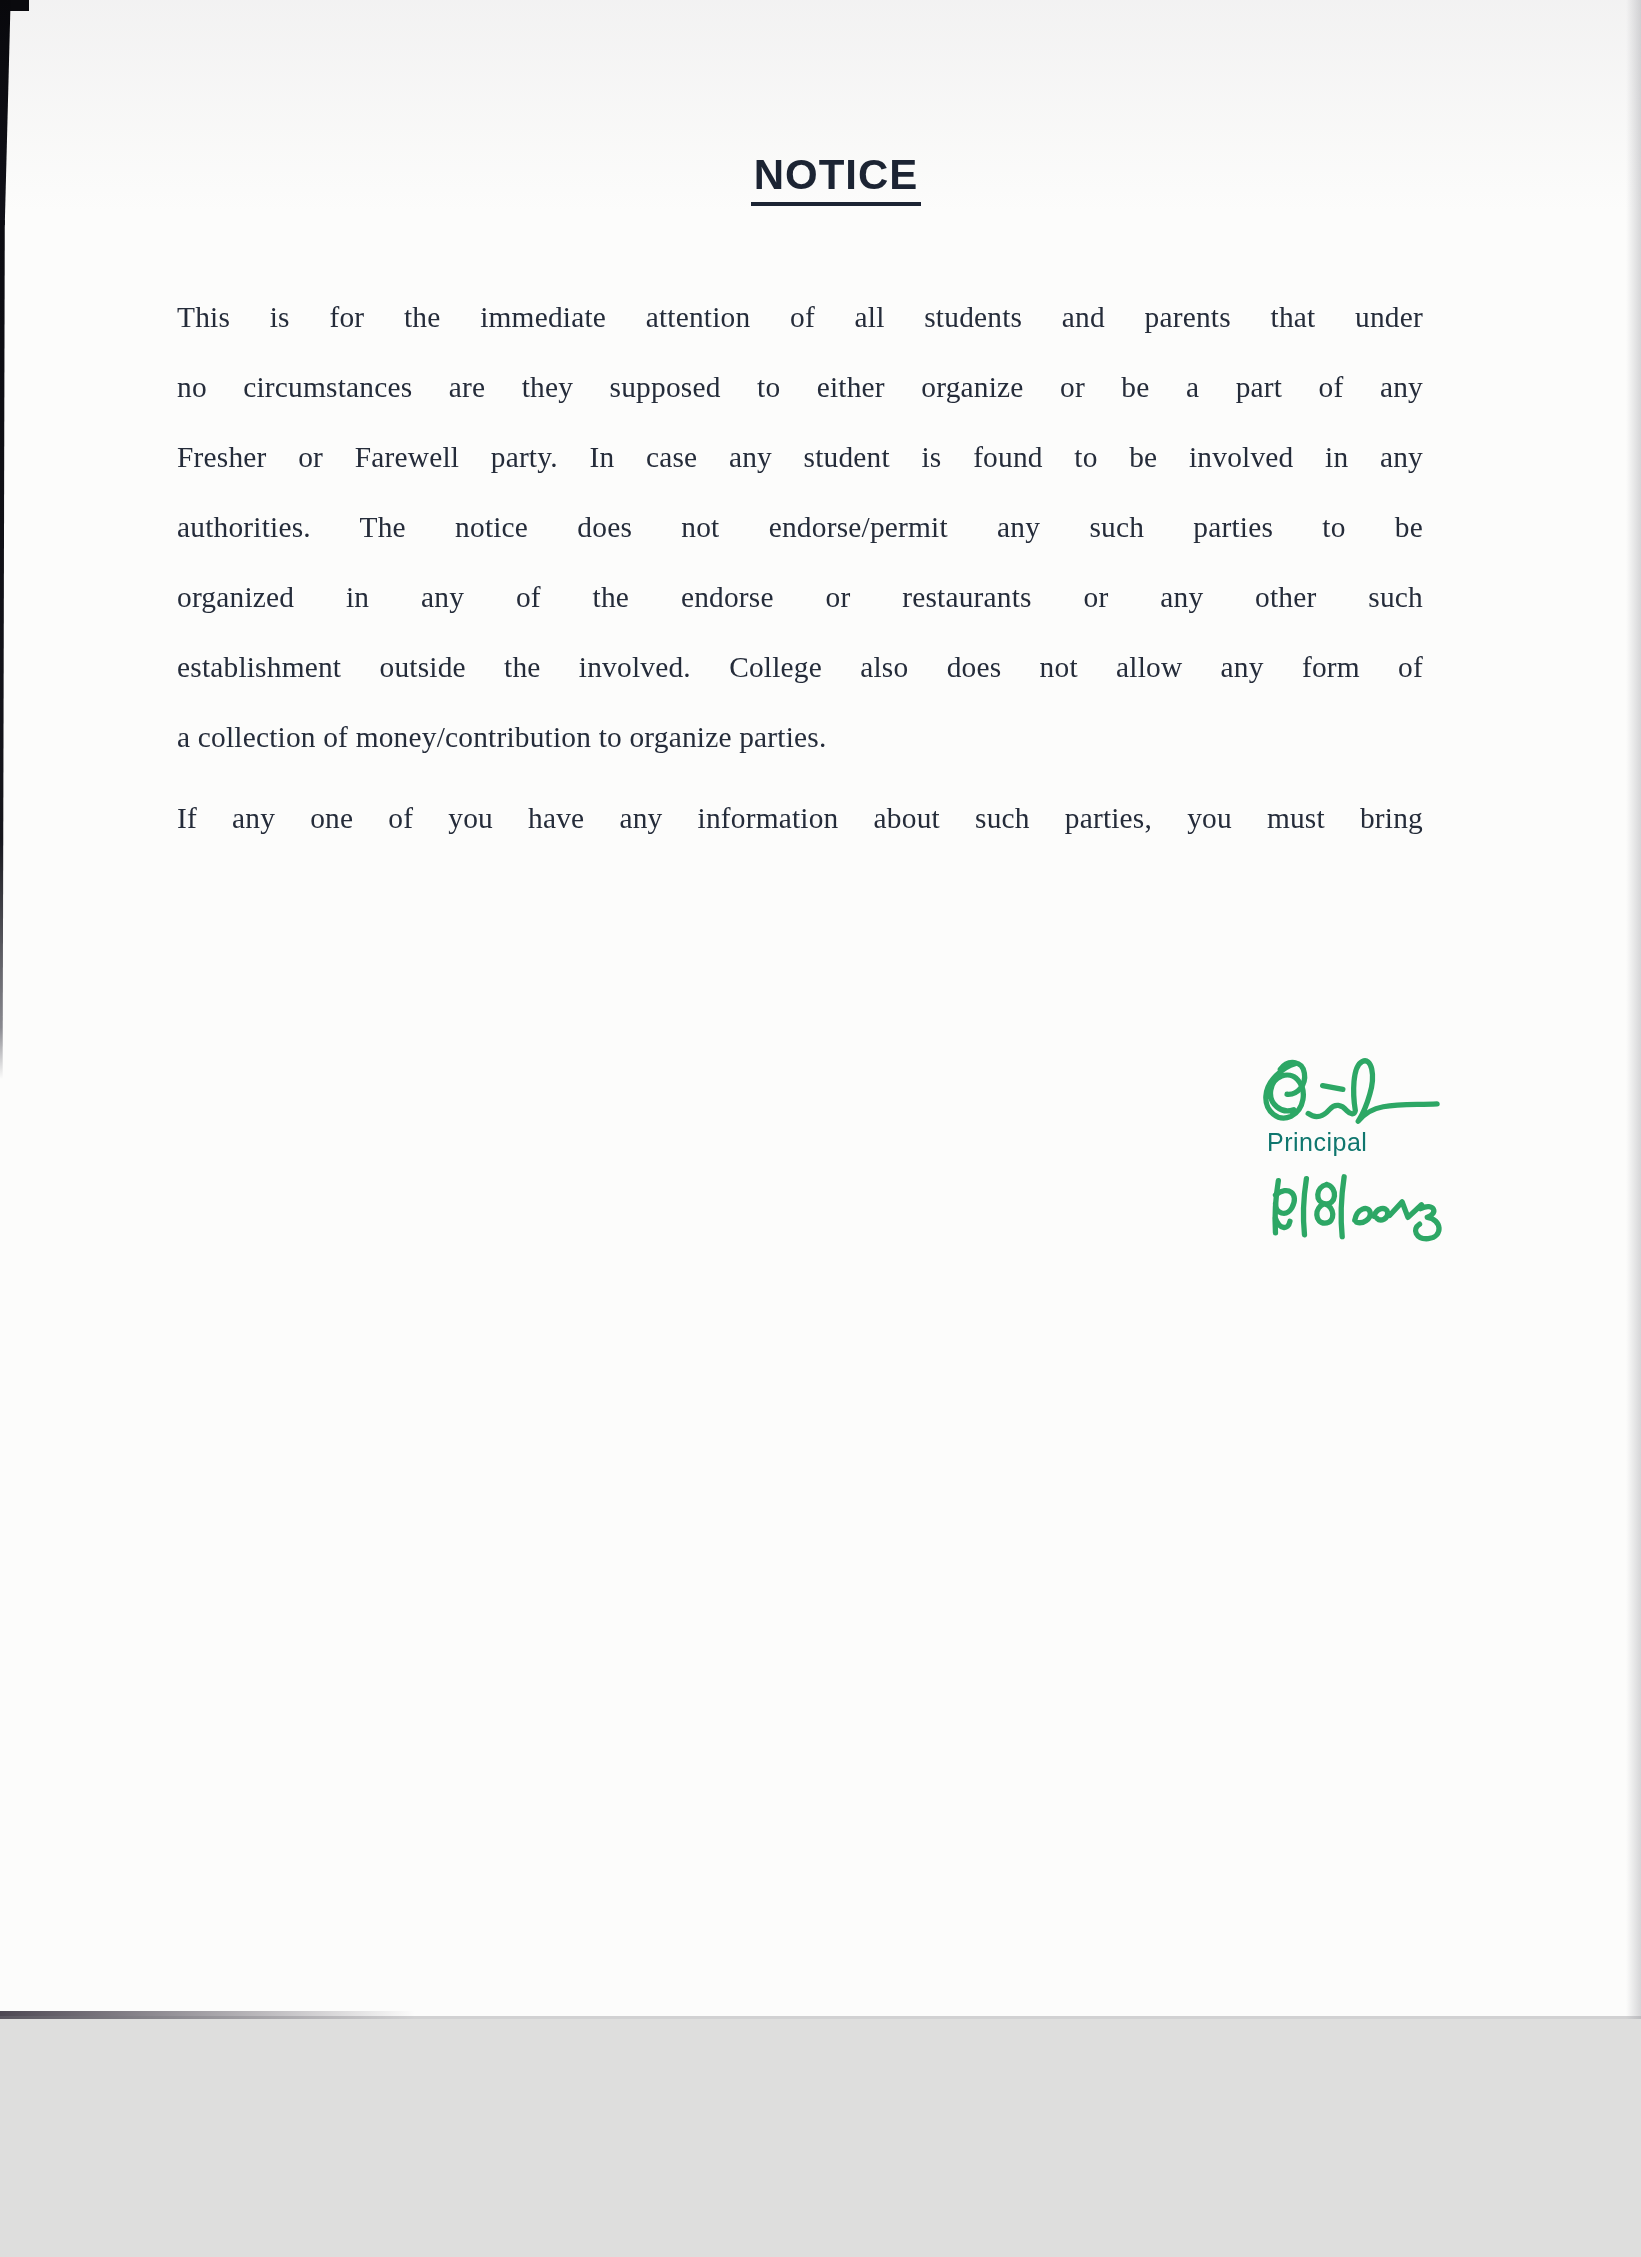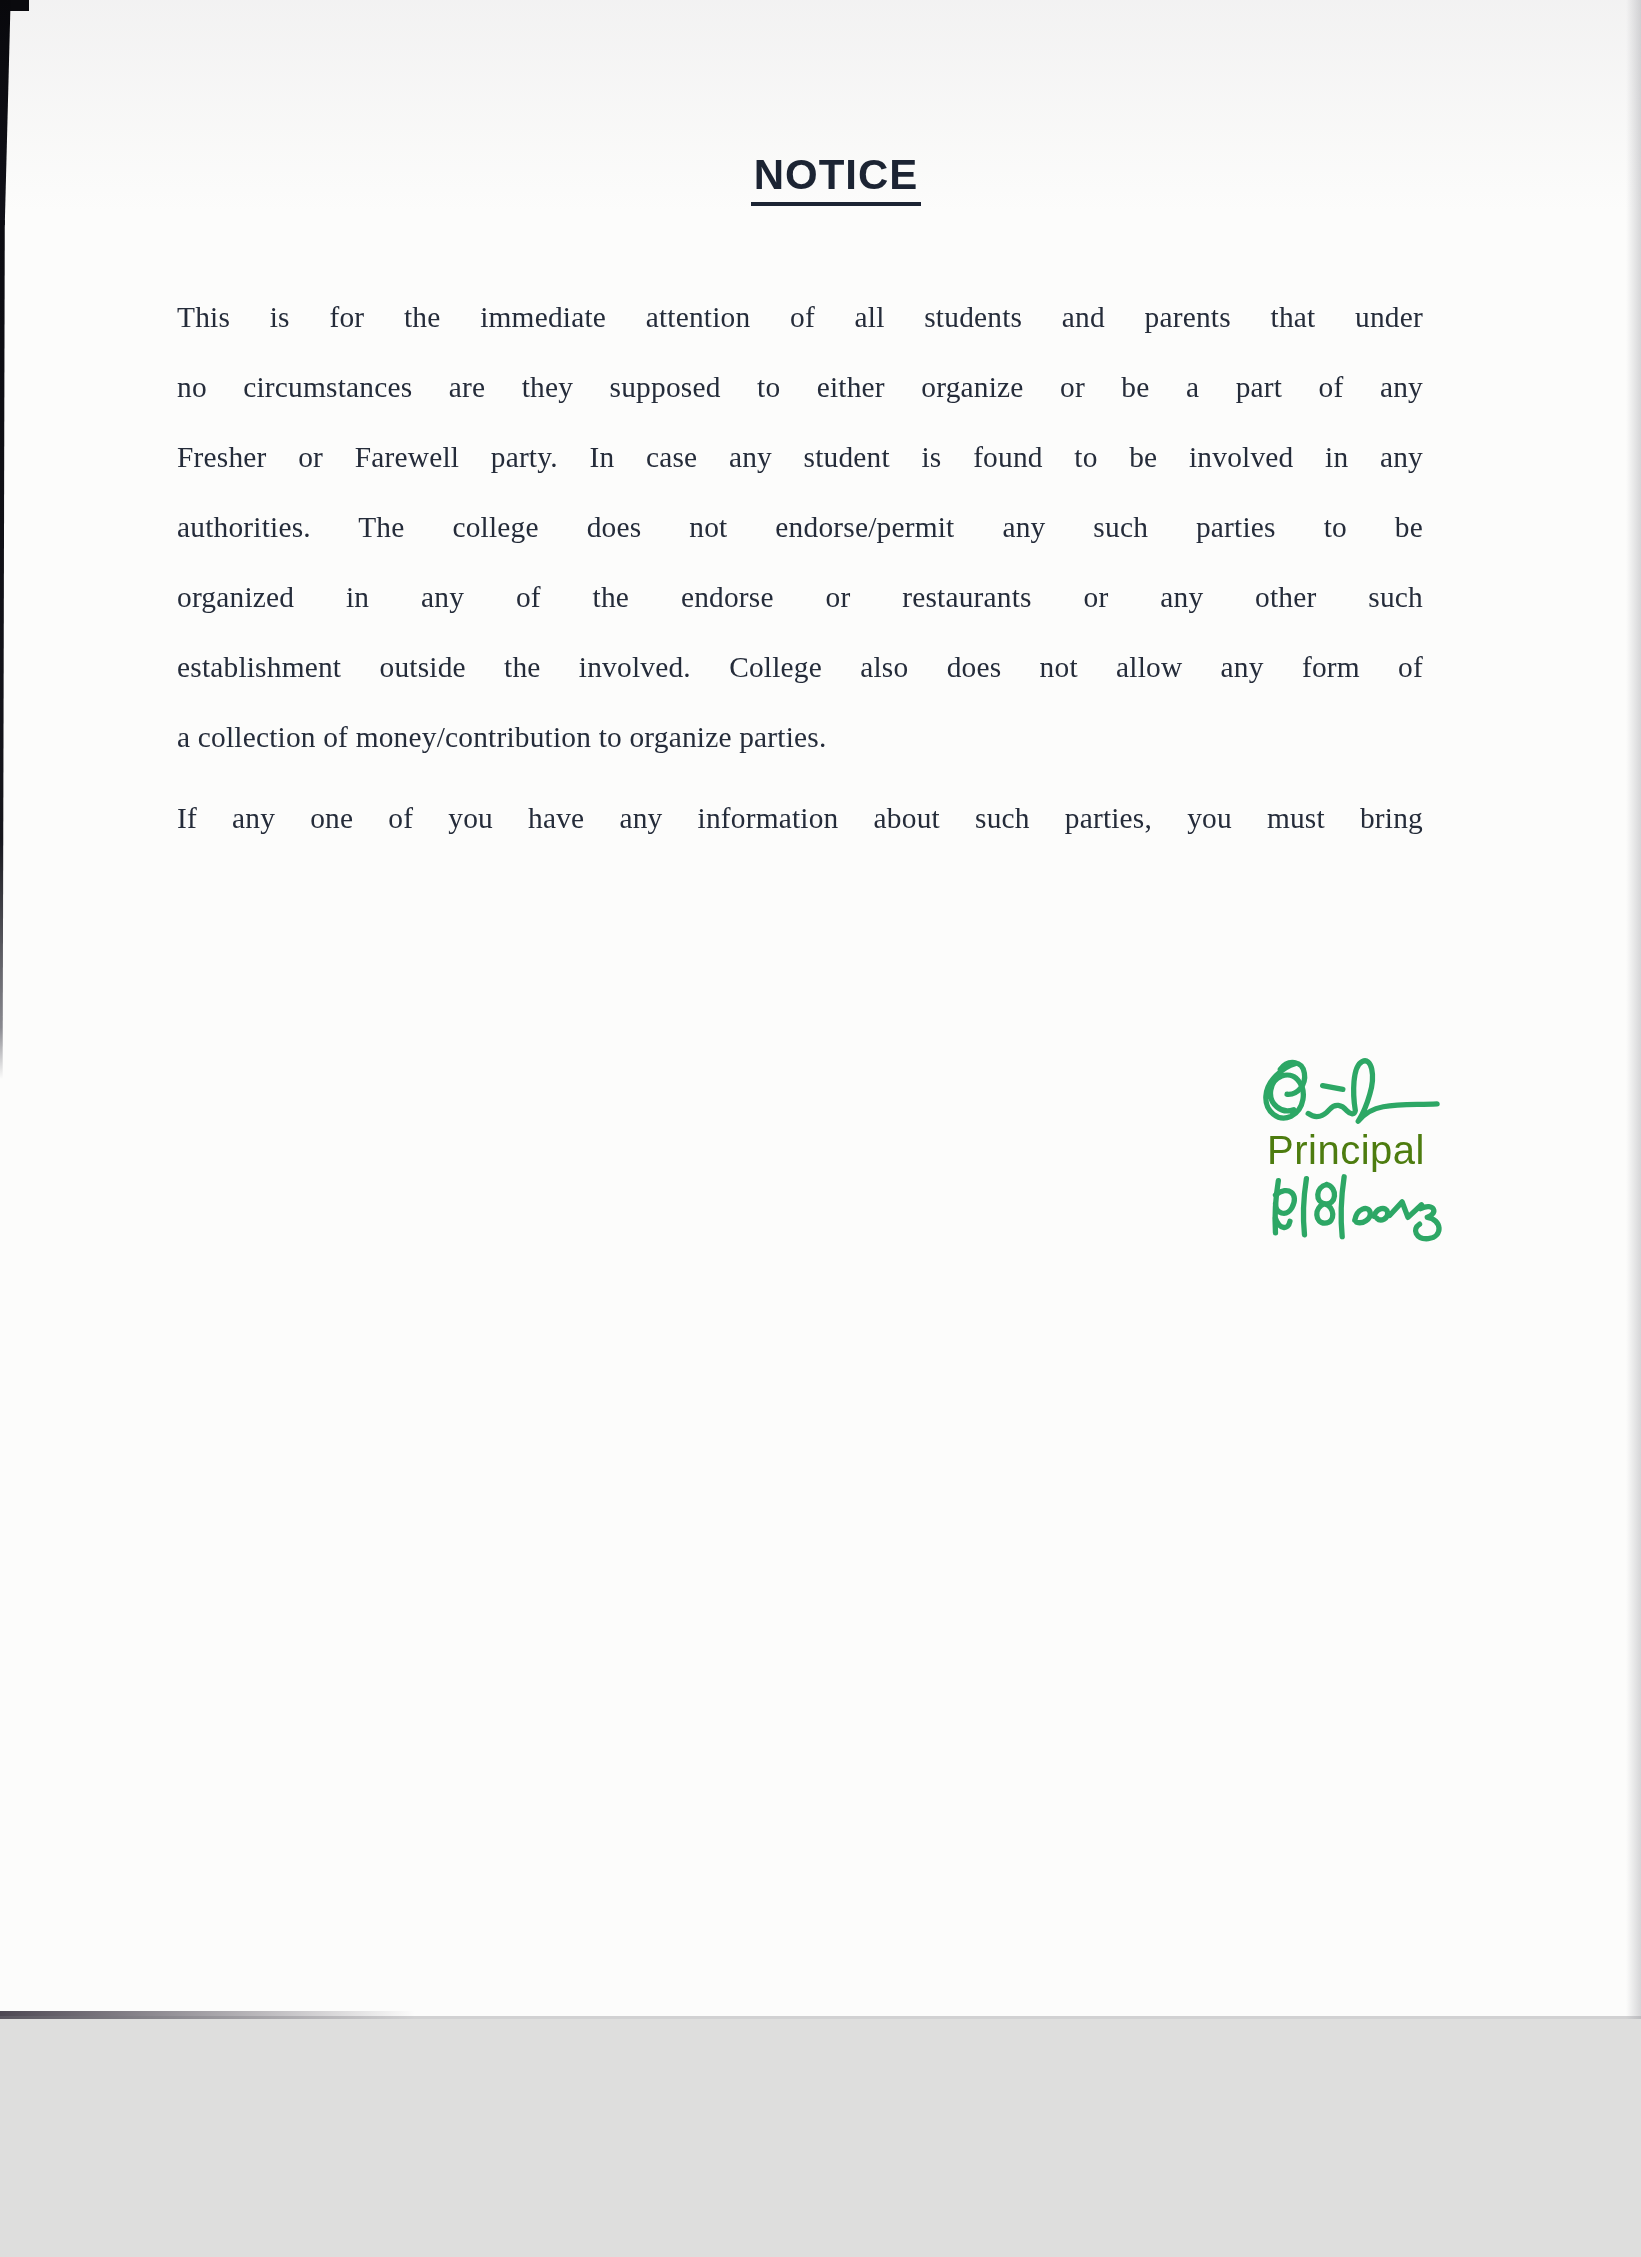--- a/index.html
+++ b/index.html
@@ -29,21 +29,21 @@
 
   
   .body-wrap { position: absolute; left: 177px; top: 282px; width: 1246px; color: #252c3a; font-size: 29.4px; letter-spacing: 0.2px; }
   .para { margin: 0; font-family: Liberation Serif, serif; }
   .para + .para { margin-top: 10.6px; }
   .line { height: 70px; line-height: 70px; text-align: justify; text-align-last: justify; overflow: hidden; }
   .line.last { text-align-last: left; }
 
   
   .sig-svg { position: absolute; left: 1255px; top: 1050px; }
-  .principal-label { position: absolute; left: 1267px; top: 1128px; font-size: 40px; color: #4d7c0f; letter-spacing: 0.5px; }
+  .principal-label { position: absolute; left: 1267px; top: 1128px; font-size: 25px; color: #0f766e; letter-spacing: 0.5px; }
   .date-svg { position: absolute; left: 1260px; top: 1168px; }
   .ink { fill: none; stroke: #2da765; stroke-width: 5.5; stroke-linecap: round; stroke-linejoin: round; }
 
   
   .stray-svg { position: absolute; left: 442px; top: 2045px; }
 
   
   .edge-top-left { position: absolute; left: 0; top: 0; width: 29px; height: 10.6px; background: #0a0a0e; }
   .edge-left-a {
     position: absolute; left: 0; top: 0; width: 10.6px; height: 225px;
@@ -79,21 +79,21 @@
 
   <div class="title-wrap">
     <span class="title-text">NOTICE</span>
   </div>
 
   <div class="body-wrap">
     <div class="para">
       <div class="line">This is for the immediate attention of all students and parents that under</div>
       <div class="line">no circumstances are they supposed to either organize or be a part of any</div>
       <div class="line">Fresher or Farewell party. In case any student is found to be involved in any</div>
-      <div class="line">authorities. The college does not endorse/permit any such parties to be</div>
+      <div class="line">authorities. The notice does not endorse/permit any such parties to be</div>
       <div class="line">organized in any of the endorse or restaurants or any other such</div>
       <div class="line">establishment outside the involved. College also does not allow any form of</div>
       <div class="line last">a collection of money/contribution to organize parties.</div>
     </div>
     <div class="para">
       <div class="line">If any one of you have any information about such parties, you must bring</div>
     </div>
   </div>
 
   <svg class="sig-svg" width="193" height="101" viewBox="0 0 200 105">

